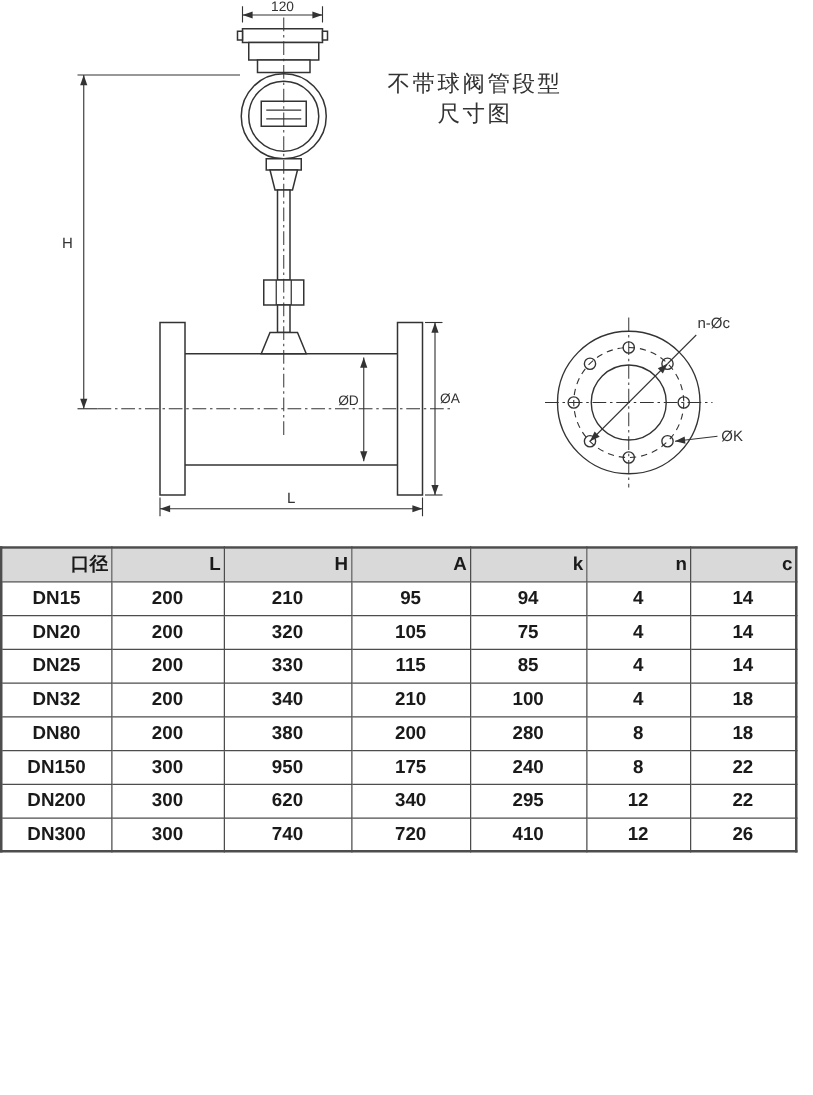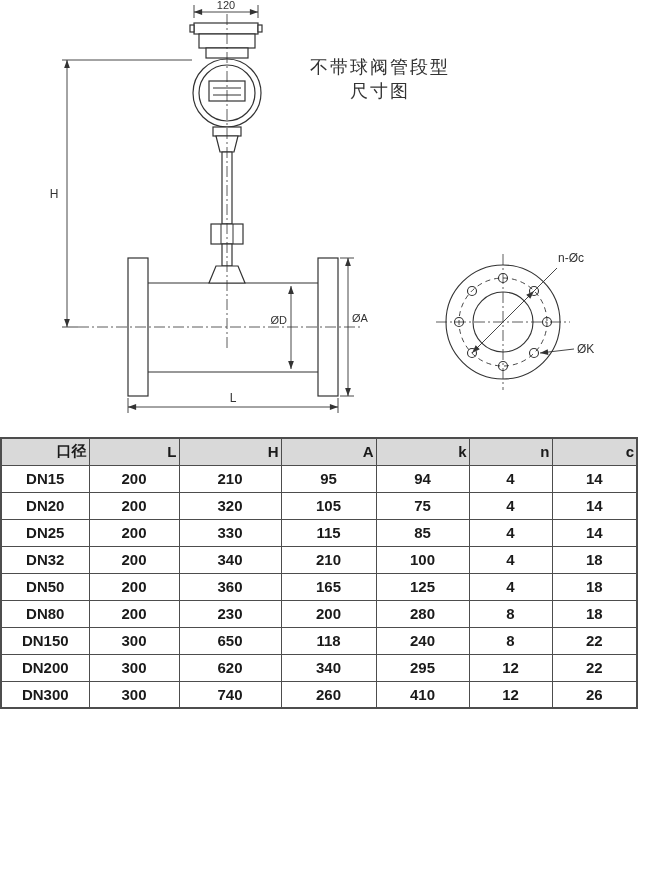--- a/index.html
+++ b/index.html
@@ -188,60 +188,51 @@
         <tr>
           <td>DN32</td>
           <td>200</td>
           <td>340</td>
           <td>210</td>
           <td>100</td>
           <td>4</td>
           <td>18</td>
         </tr>
         <tr>
-          <td>DN50</td>
-          <td>200</td>
-          <td>360</td>
-          <td>165</td>
-          <td>125</td>
-          <td>4</td>
-          <td>18</td>
-        </tr>
-        <tr>
           <td>DN80</td>
           <td>200</td>
-          <td>230</td>
+          <td>380</td>
           <td>200</td>
           <td>280</td>
           <td>8</td>
           <td>18</td>
         </tr>
         <tr>
           <td>DN150</td>
           <td>300</td>
-          <td>650</td>
-          <td>118</td>
+          <td>950</td>
+          <td>175</td>
           <td>240</td>
           <td>8</td>
           <td>22</td>
         </tr>
         <tr>
           <td>DN200</td>
           <td>300</td>
           <td>620</td>
           <td>340</td>
           <td>295</td>
           <td>12</td>
           <td>22</td>
         </tr>
         <tr>
           <td>DN300</td>
           <td>300</td>
           <td>740</td>
-          <td>260</td>
+          <td>720</td>
           <td>410</td>
           <td>12</td>
           <td>26</td>
         </tr>
       </tbody>
   </table>
 
 </div>
 
 </body></html>

